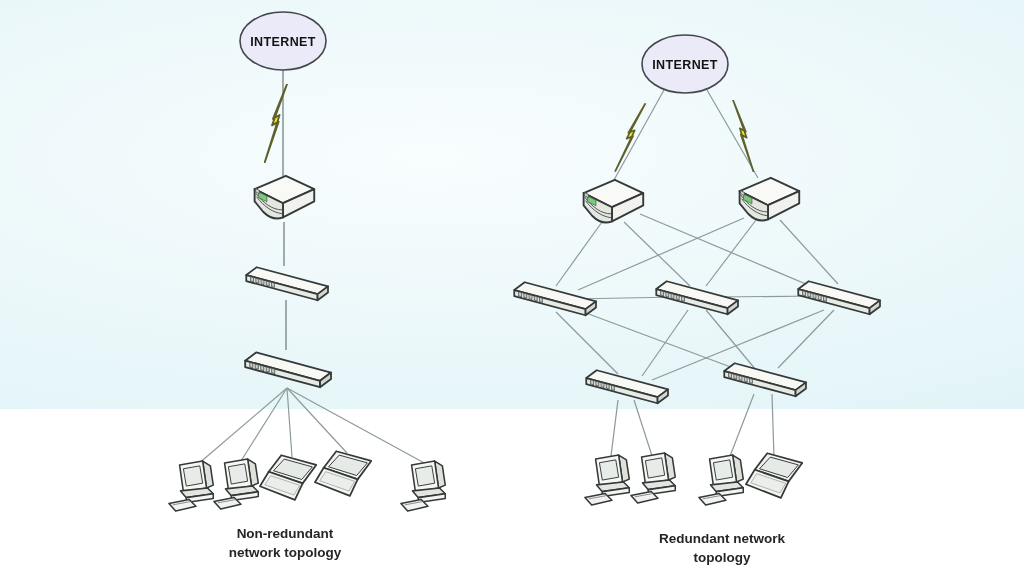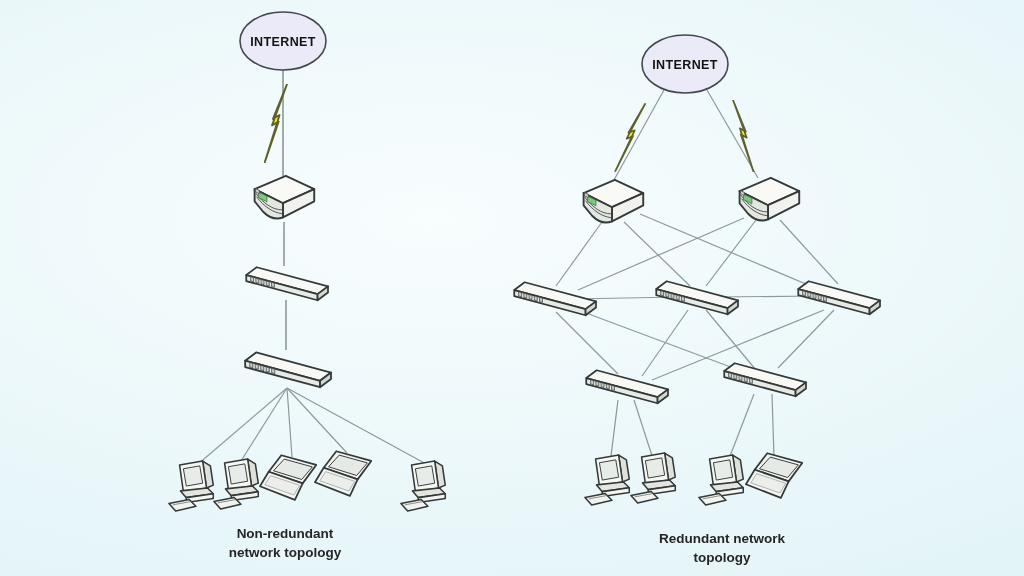--- a/index.html
+++ b/index.html
@@ -6,21 +6,21 @@
     margin: 0;
     padding: 0;
     width: 1024px;
     height: 576px;
     overflow: hidden;
     font-family: "Liberation Sans", sans-serif;
   }
   .page {
     position: relative;
     width: 1024px;
-    height: 576px;
+    height: 409px;
     background: radial-gradient(ellipse 120% 95% at 42% 38%, #f8fdfe 0%, #ecf8fa 45%, #dcf1f6 100%);
   }
   svg { display: block; }
   .link-line {
     stroke: #8d9a9c;
     stroke-width: 1.2;
     fill: none;
   }
   .link-line.dark { stroke: #7c8a8c; stroke-width: 1.4; }
   .device-stroke { stroke: #34393a; stroke-linejoin: round; }

